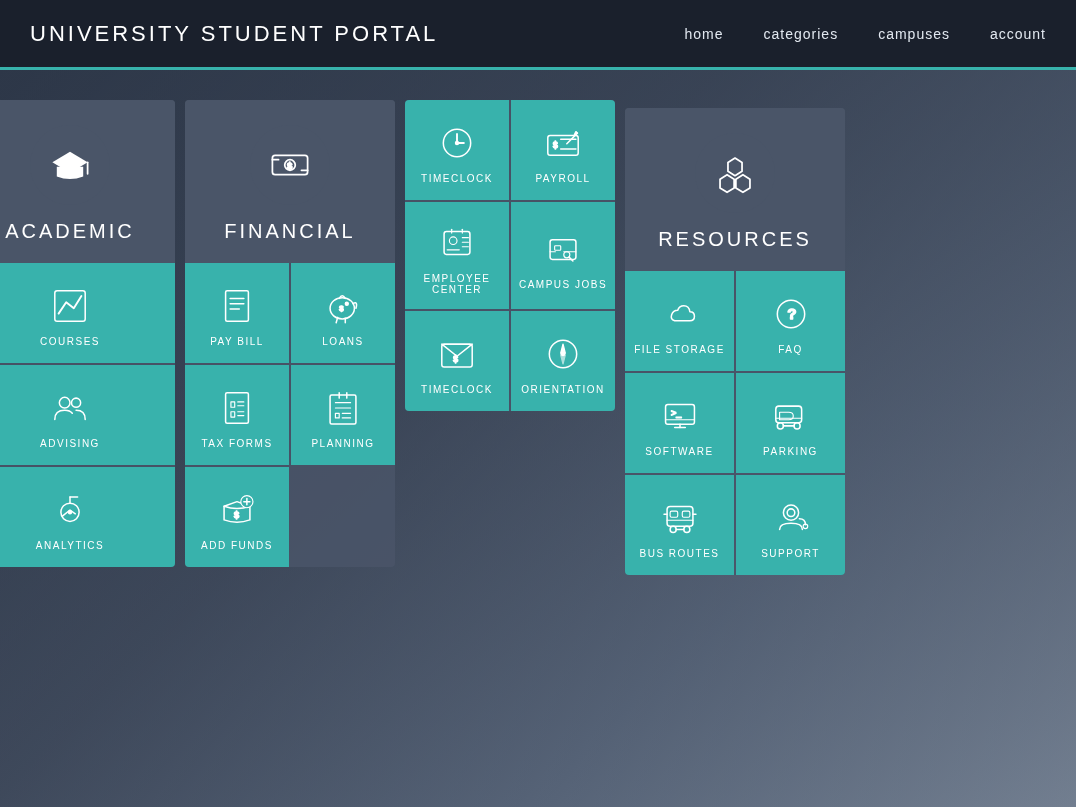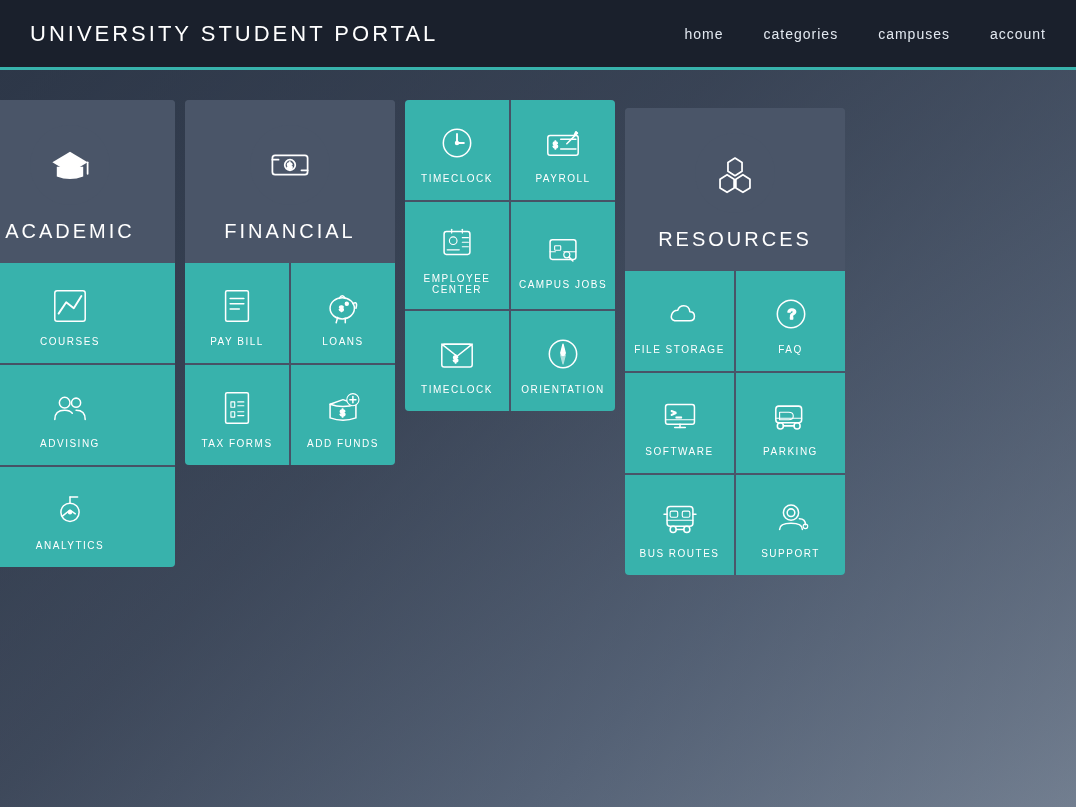--- a/index.html
+++ b/index.html
@@ -287,20 +287,35 @@
               <polyline points="17,30 22,30 22,37 17,37 17,30" stroke="white" stroke-width="1.5" fill="none"></polyline>
               <line x1="26" y1="17" x2="34" y2="17" stroke="white" stroke-width="1.5"></line>
               <line x1="26" y1="22" x2="34" y2="22" stroke="white" stroke-width="1.5"></line>
               <line x1="26" y1="30" x2="34" y2="30" stroke="white" stroke-width="1.5"></line>
               <line x1="26" y1="35" x2="34" y2="35" stroke="white" stroke-width="1.5"></line>
             </svg>
           </div>
           <span class="grid-item-label">TAX FORMS</span>
         </div>
 
+        <div class="grid-item">
+          <div class="grid-item-icon">
+            <svg viewBox="0 0 50 50">
+              <rect x="8" y="8" width="34" height="38" rx="2" stroke="white" stroke-width="2" fill="none"></rect>
+              <line x1="15" y1="18" x2="35" y2="18" stroke="white" stroke-width="1.5"></line>
+              <line x1="15" y1="25" x2="35" y2="25" stroke="white" stroke-width="1.5"></line>
+              <polyline points="15,32 20,32 20,38 15,38 15,32" stroke="white" stroke-width="1.5" fill="none"></polyline>
+              <line x1="24" y1="32" x2="35" y2="32" stroke="white" stroke-width="1.5"></line>
+              <line x1="24" y1="38" x2="35" y2="38" stroke="white" stroke-width="1.5"></line>
+              <line x1="20" y1="5" x2="20" y2="12" stroke="white" stroke-width="2"></line>
+              <line x1="30" y1="5" x2="30" y2="12" stroke="white" stroke-width="2"></line>
+            </svg>
+          </div>
+          <span class="grid-item-label">PLANNING</span>
+        </div>
 
         <div class="grid-item">
           <div class="grid-item-icon">
             <svg viewBox="0 0 50 50">
               <path d="M8,20 L8,38 Q25,44 42,38 L42,20 L25,14 Z" stroke="white" stroke-width="2" fill="none"></path>
               <path d="M8,20 Q25,26 42,20" stroke="white" stroke-width="2" fill="none"></path>
               <text x="21" y="35" fill="white" font-size="12">$</text>
               <circle cx="38" cy="14" r="8" fill="#38b2ac" stroke="white" stroke-width="1.5"></circle>
               <line x1="38" y1="10" x2="38" y2="18" stroke="white" stroke-width="2"></line>
               <line x1="34" y1="14" x2="42" y2="14" stroke="white" stroke-width="2"></line>

